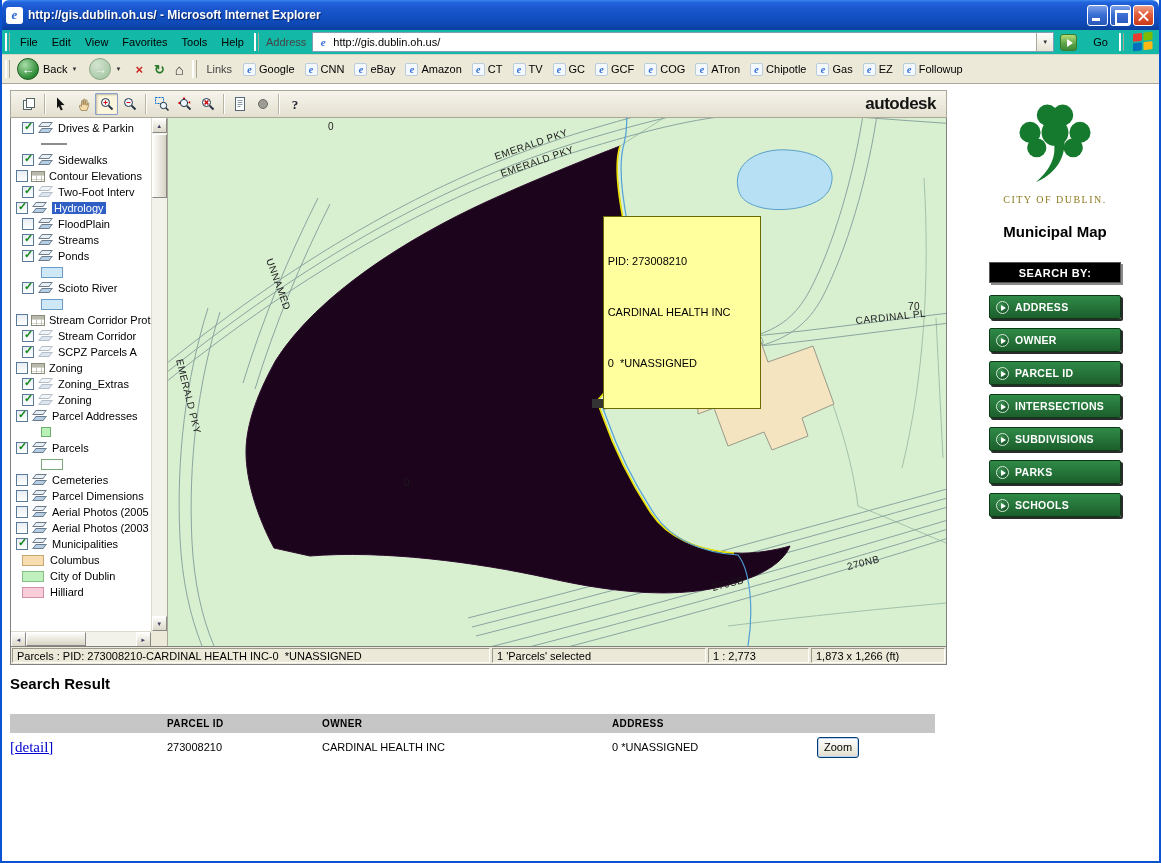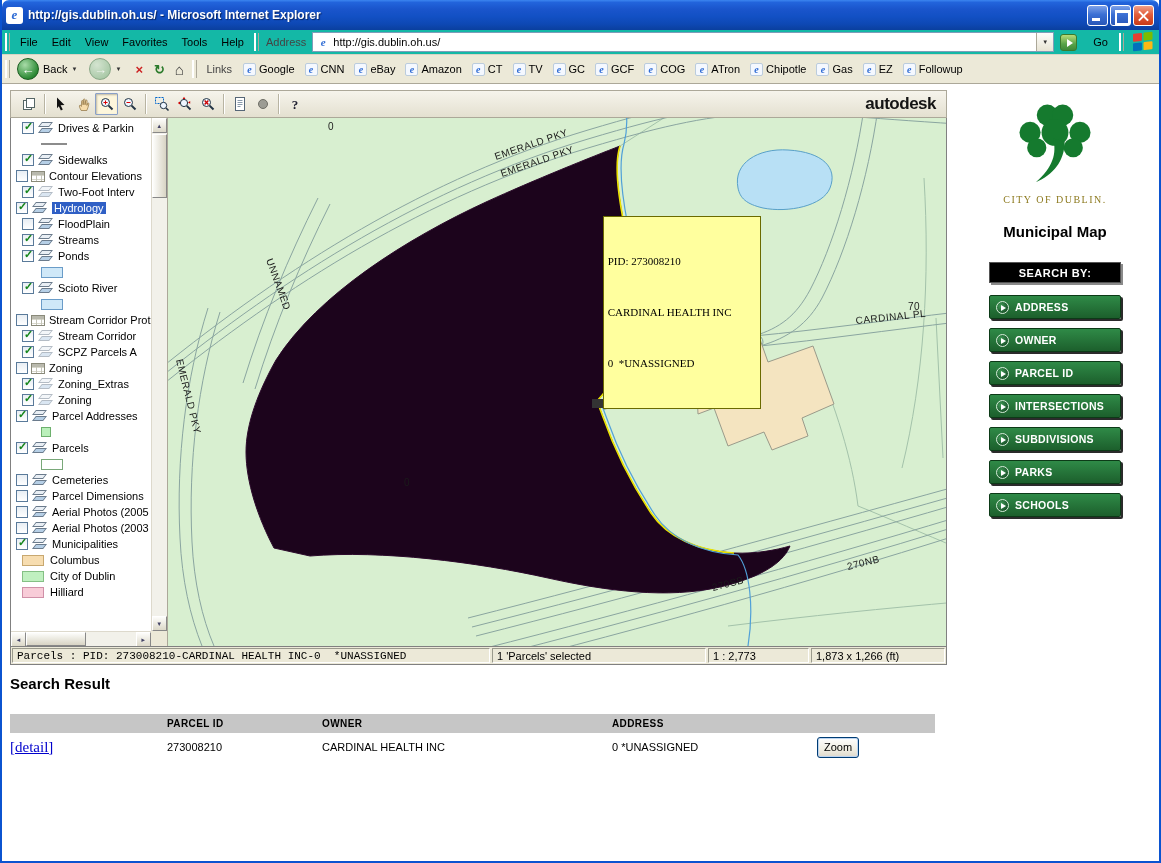--- a/index.html
+++ b/index.html
@@ -118,27 +118,27 @@
   .vthumb { position:absolute; top:16px; left:0; width:15px; height:64px; background:linear-gradient(90deg,#fdfdfb,#d8d4c4);
     border:1px solid #fff; border-right-color:#888; border-bottom-color:#888; }
   .hthumb { width:60px; height:14px; background:linear-gradient(#fdfdfb,#d8d4c4);
     border:1px solid #fff; border-right-color:#888; border-bottom-color:#888; }
   .hspacer { flex:1; }
 
   .map-view { position:relative; width:780px; height:528px; background:#d8efd0; overflow:hidden; }
   #map-svg { display:block; }
   #map-svg text { font-family:"Liberation Sans",sans-serif; font-size:10px; fill:#1b1b1b; letter-spacing:.5px; }
   .map-tooltip { position:absolute; left:435px; top:98px; width:158px; background:#ffff9e; border:1px solid #6a6a00;
-    padding:2px 4px; font-size:11px; line-height:17px; white-space:pre;font-family:Liberation Serif, serif; }
+    padding:2px 4px; font-size:11px; line-height:17px; white-space:pre; }
 
   
   .map-statusbar { display:flex; height:18px; background:#ece9d8; border:1px solid #808080; border-top:none; width:937px; }
   .ms-cell { border:1px solid; border-color:#9a9a8c #fff #fff #9a9a8c; margin:1px; padding:0 4px;
     display:flex; align-items:center; white-space:pre; overflow:hidden; font-size:11px; }
-  .ms-1 { width:478px;font-family:Liberation Mono, monospace; } .ms-2 { width:214px; } .ms-3 { width:101px;text-align:right; } .ms-4 { flex:1; }
+  .ms-1 { width:478px; } .ms-2 { width:214px; } .ms-3 { width:101px;text-align:right; } .ms-4 { flex:1; }
 
   
   .results { margin-top:10px; width:925px; }
   .res-heading { font-size:15px; font-weight:bold; margin-left:0; }
   .res-table { margin-top:22px; }
   .res-hrow { display:grid; grid-template-columns:157px 155px 290px 205px 1fr; background:#c6c6c6;
     height:19px; align-items:center; font-weight:bold; font-size:10px; letter-spacing:.4px; }
   .res-row { display:grid; grid-template-columns:157px 155px 290px 205px 1fr; align-items:center;
     height:28px; font-size:11px; }
   .detail-link { color:#0000cc; text-decoration:underline; font:15px "Liberation Serif",serif; }

